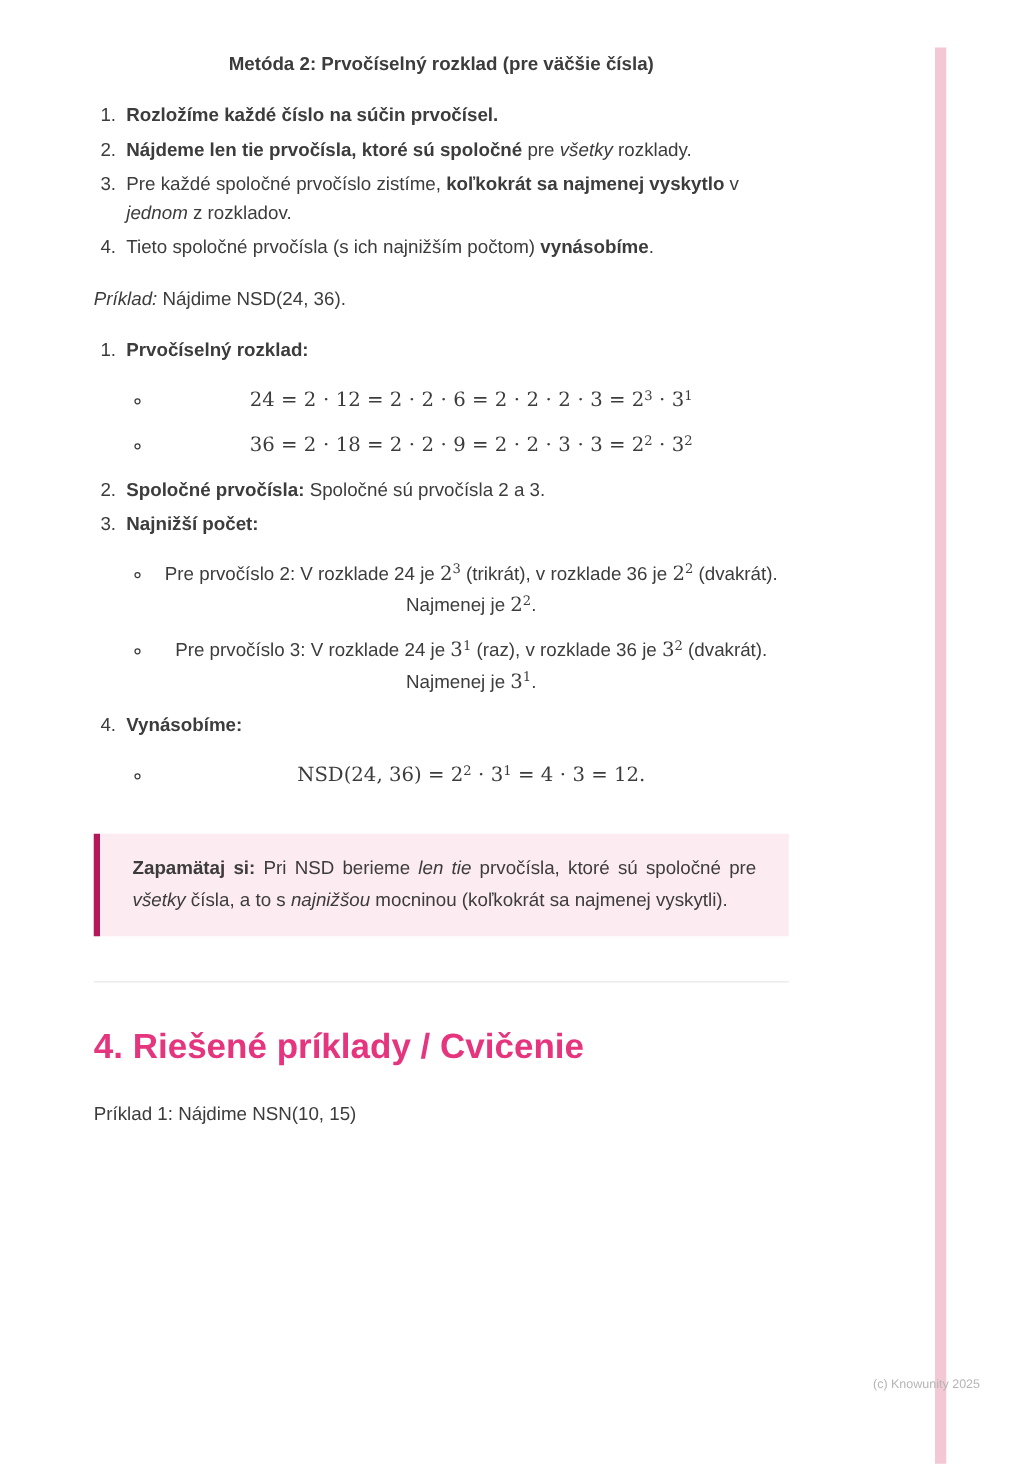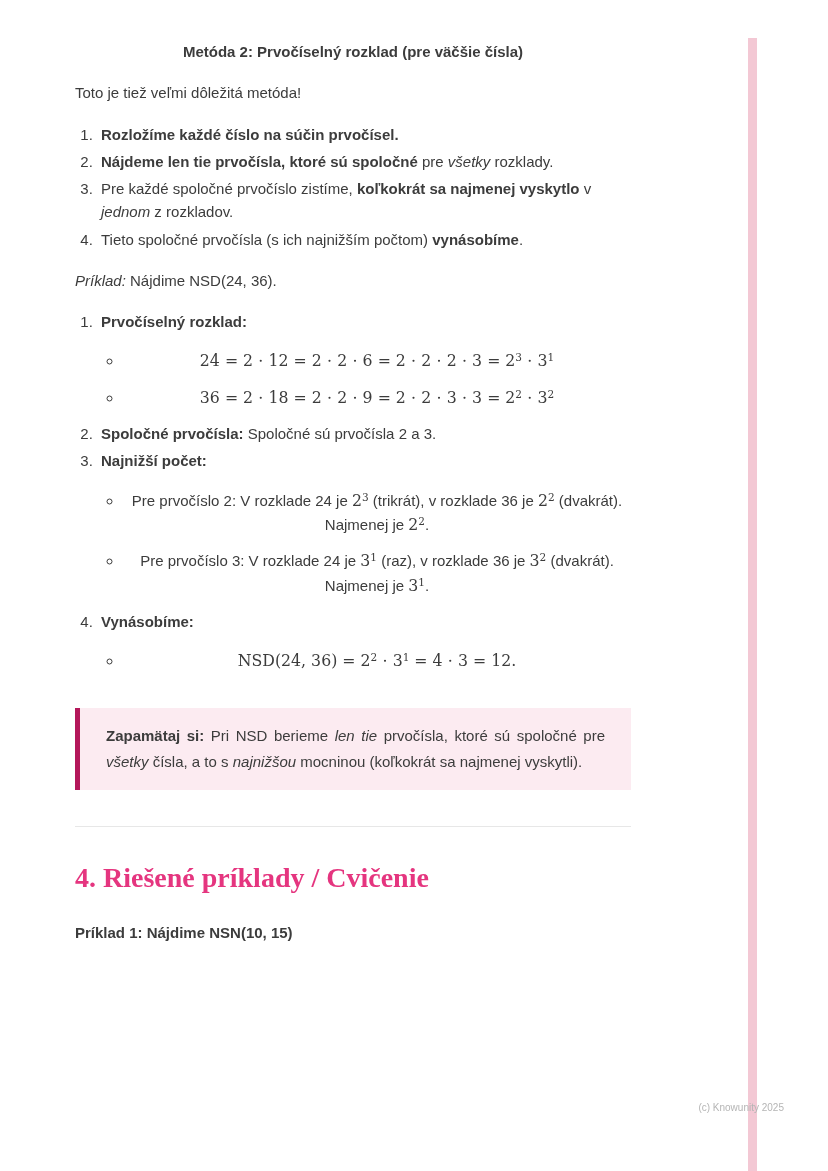--- a/index.html
+++ b/index.html
@@ -26,43 +26,42 @@
     margin:34px 0 0 0;
     background:var(--callout_bg,#fcebf1);
     border-left:5px solid var(--callout_border,#b4175a);
     padding:15px 26px;
   }
   .callout p { margin:0; text-align:justify; line-height:1.75; }
   hr.divider { border:none; border-top:1px solid #e7e7e7; margin:36px 0 0 0; }
   h1.section-heading {
     color:var(--accent,#e5357f);
     font-size:28px; line-height:1.2;
-    margin:34px 0 26px 0; font-weight:700;font-family:Liberation Serif, serif;
+    margin:34px 0 26px 0; font-weight:700;
   }
   .practice-intro { margin:24px 0; }
-  .example1 { font-weight:700; margin:26px 0 0 0; }
+  .example1 { font-weight:400; margin:26px 0 0 0; }
   .edge-stripe {
     position:absolute; left:748px; top:38px; width:9px; height:1133px;
     background:var(--stripe,#f3c8d4);
   }
   .watermark {
     position:absolute; right:44px; top:1100px;
     font-size:10px; color:var(--muted,#b5b5b5); z-index:2;
   }
 </style>
 </head>
 <body>
 
 <div class="page">
   <div class="content">
 
 
     <p class="h-bold">Metóda 2: Prvočíselný rozklad (pre väčšie čísla)</p>
 
-    <p>Toto je tiež veľmi dôležitá metóda!</p>
 
     <ol class="steps">
       <li><span><span class="b">Rozložíme každé číslo na súčin prvočísel.</span></span></li>
       <li><span><span class="b">Nájdeme len tie prvočísla, ktoré sú spoločné</span><span> pre </span><span class="i">všetky</span><span> rozklady.</span></span></li>
       <li><span><span>Pre každé spoločné prvočíslo zistíme, </span><span class="b">koľkokrát sa najmenej vyskytlo</span><span> v </span><span class="i">jednom</span><span> z rozkladov.</span></span></li>
       <li><span><span>Tieto spoločné prvočísla (s ich najnižším počtom) </span><span class="b">vynásobíme</span><span>.</span></span></li>
     </ol>
 
     <p><span><span class="i">Príklad:</span><span> Nájdime NSD(24, 36).</span></span></p>
 

